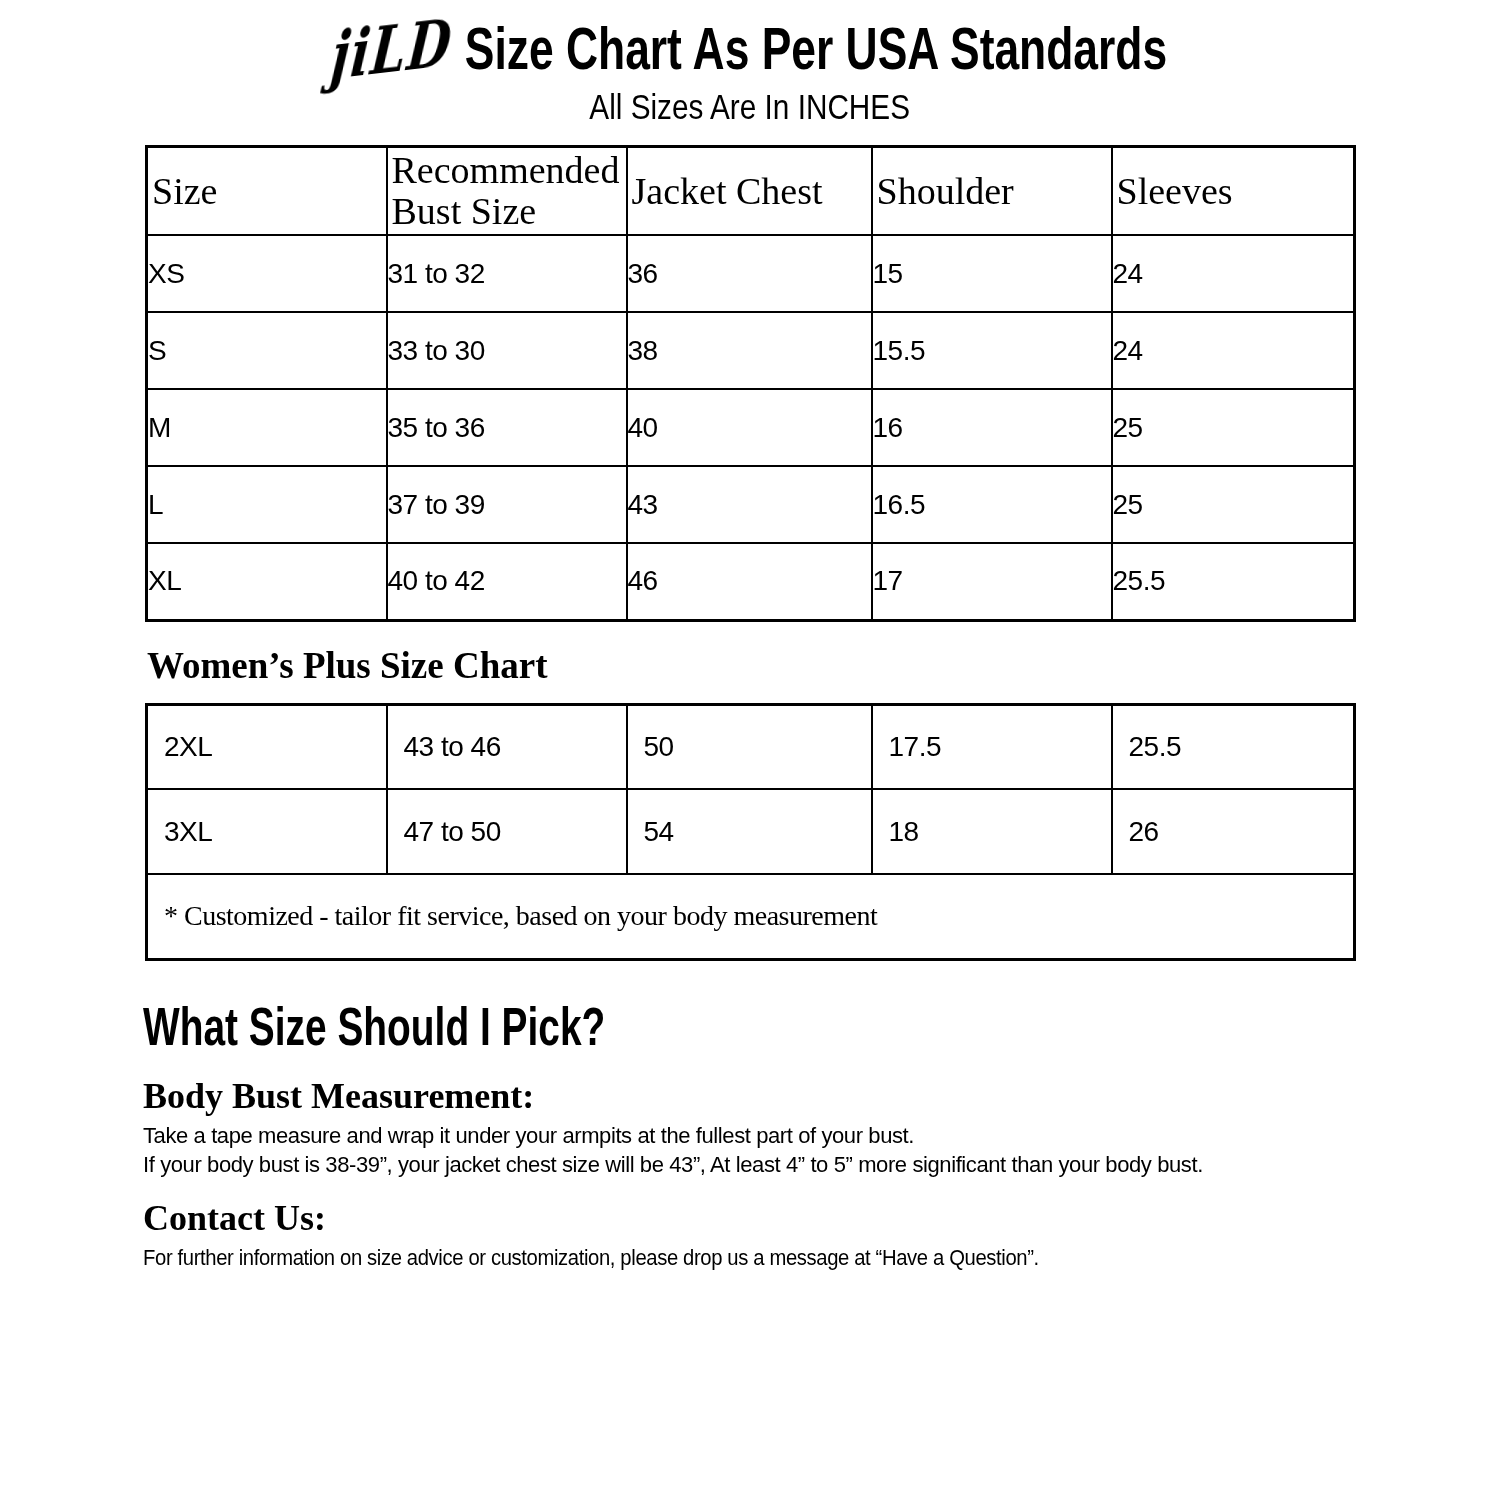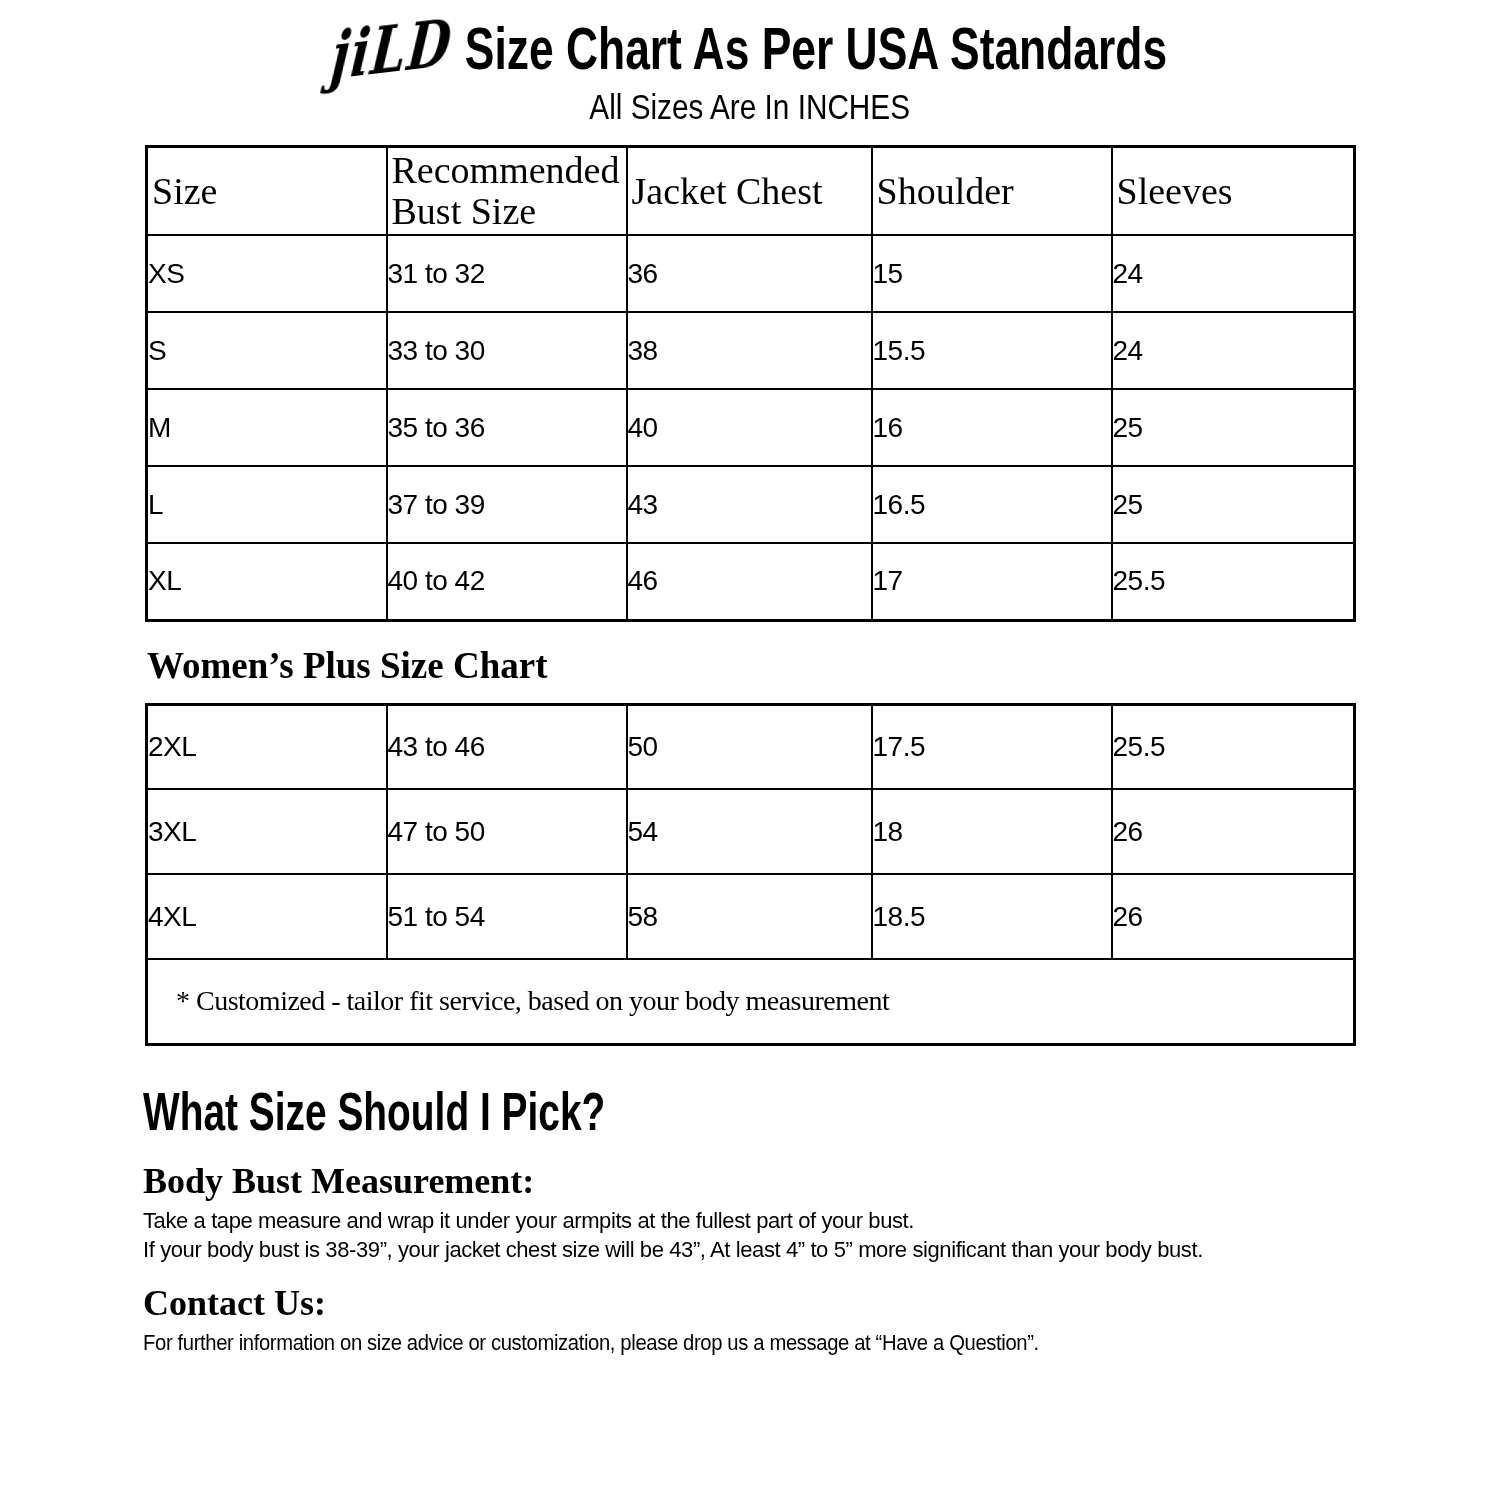--- a/index.html
+++ b/index.html
@@ -38,21 +38,21 @@
     border:3px solid #000;
   }
   table.size-table th, table.size-table td { border:2px solid #000; text-align:left; vertical-align:middle; }
   table.size-table th {
     font-family:"Liberation Serif", serif; font-weight:normal;
     font-size:38px; line-height:1.08; height:77px; padding:2px 4px;
   }
   table.size-table td { font-size:28px; letter-spacing:-0.5px; }
   #main-table { margin-top:18px; }
   #main-table td { height:77px; }
-  #plus-table td { height:85px; }
+  #plus-table td { height:85px;padding-left:16px; }
   td.note-cell {
     text-align:center;
     font-family:"Liberation Serif", serif;
     font-size:40px; height:80px; padding-left:28px; letter-spacing:0;
   }
   
   .plus-heading {
     font-family:"Liberation Serif", serif; font-weight:bold;
     font-size:37px; margin:22px 0 16px 147px;
   }
@@ -165,27 +165,20 @@
           <td>17.5</td>
           <td>25.5</td>
         </tr>
         <tr>
           <td>3XL</td>
           <td>47 to 50</td>
           <td>54</td>
           <td>18</td>
           <td>26</td>
         </tr>
-        <tr>
-          <td>4XL</td>
-          <td>51 to 54</td>
-          <td>58</td>
-          <td>18.5</td>
-          <td>26</td>
-        </tr>
       </tbody>
     <tbody>
       <tr>
         <td class="note-cell" colspan="5">* Customized - tailor fit service,  based on your body measurement</td>
       </tr>
     </tbody>
   </table>
 
   <div class="guide">
     <div class="guide-heading">What Size Should I Pick?</div>

